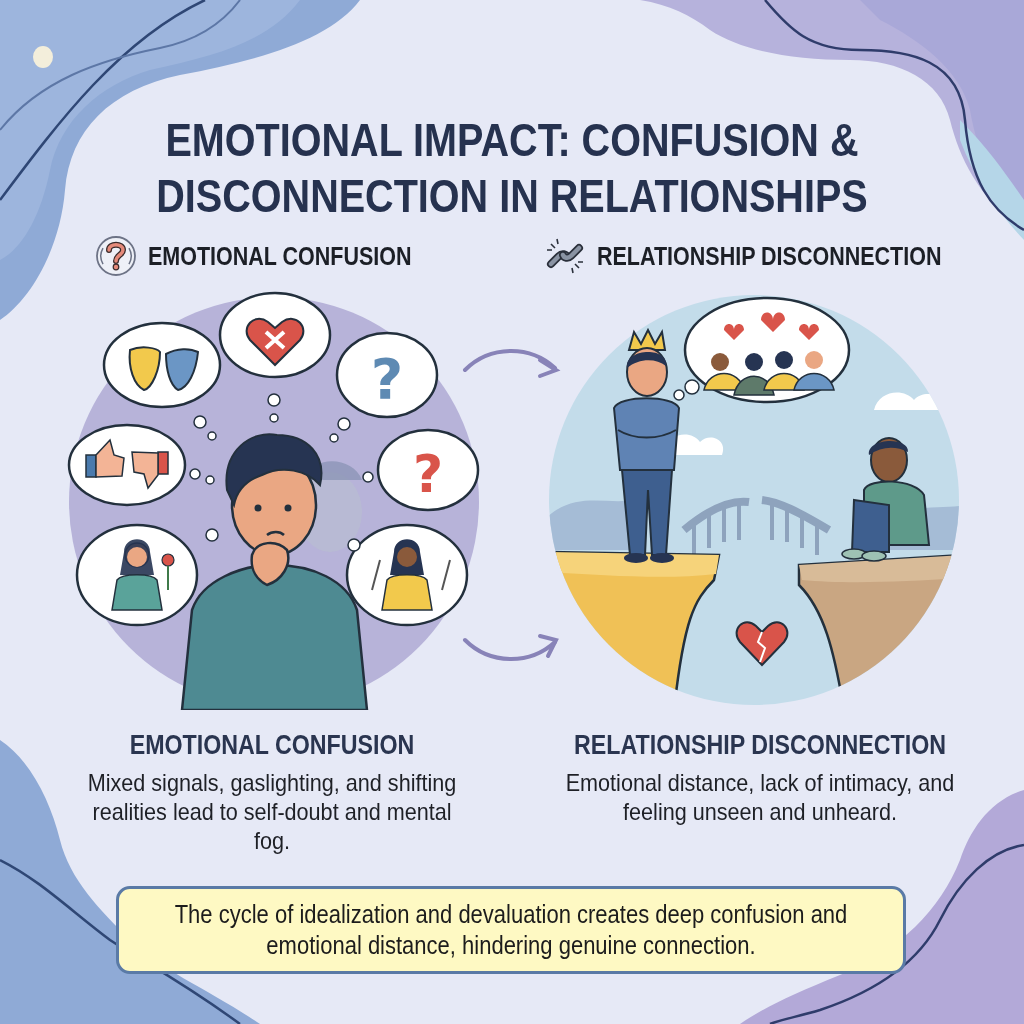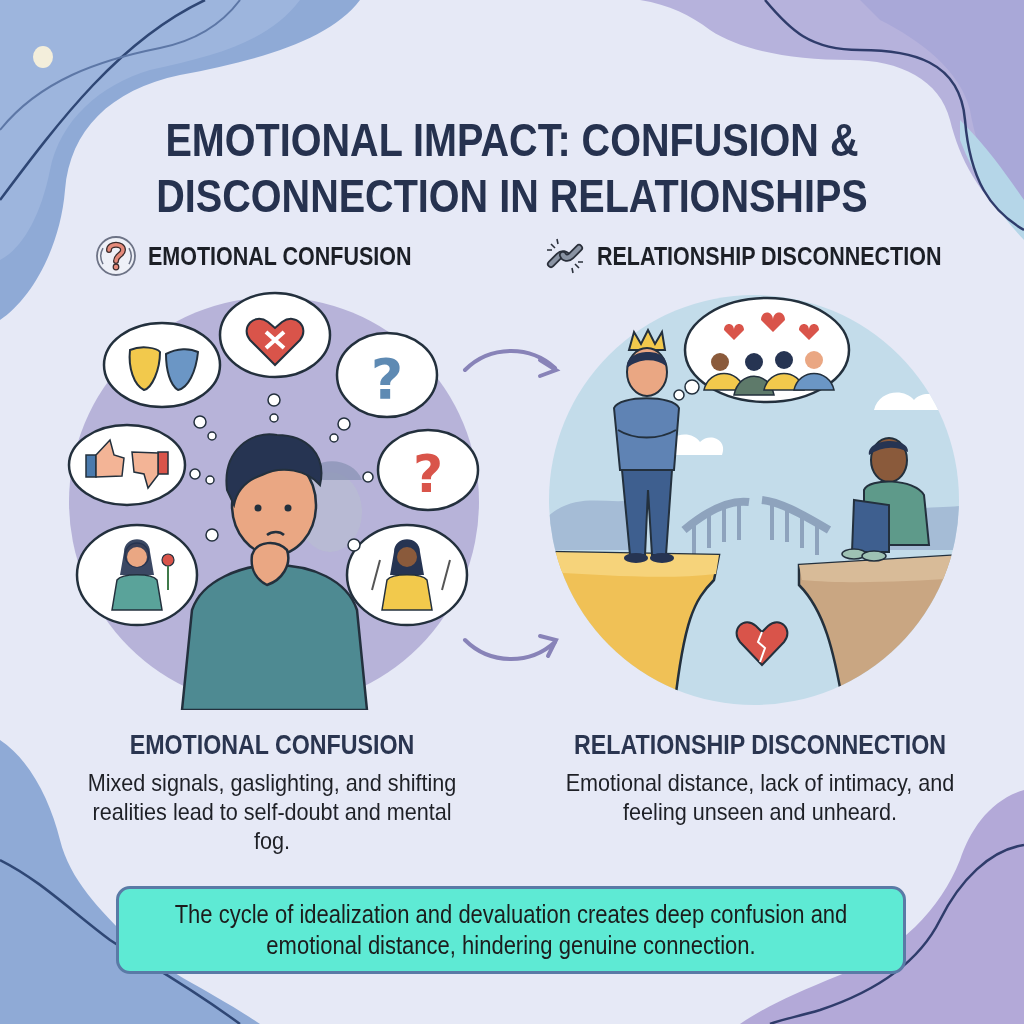--- a/index.html
+++ b/index.html
@@ -5,21 +5,21 @@
   html,body{margin:0;padding:0;}
   body{width:1024px;height:1024px;overflow:hidden;background:#e6e9f6;position:relative;font-family:"Liberation Sans",sans-serif;}
   .bg{position:absolute;left:0;top:0;width:1024px;height:1024px;}
   .title{position:absolute;left:0;top:112px;width:1024px;text-align:center;color:#26324f;font-weight:700;font-size:46px;line-height:56px;letter-spacing:0;transform:scaleX(0.86);transform-origin:center;}
   .sec-head{position:absolute;top:234px;display:flex;align-items:center;gap:10px;}
   .sec-head .lbl{font-weight:700;font-size:25px;color:#1c1f26;transform:scaleX(0.86);transform-origin:left center;white-space:nowrap;}
   .icon{width:44px;height:44px;}
   .illus{position:absolute;}
   .cap-title{position:absolute;font-weight:700;font-size:27px;color:#2a3550;text-align:center;transform:scaleX(0.86);transform-origin:center;white-space:nowrap;}
   .cap-body{position:absolute;font-size:24px;line-height:29px;color:#1e2026;text-align:center;transform:scaleX(0.9);transform-origin:center;}
-  .note{position:absolute;left:116px;top:886px;width:790px;height:88px;background:#5eead4;border:3px solid #5a7aa6;border-radius:14px;box-sizing:border-box;display:flex;align-items:center;justify-content:center;}
+  .note{position:absolute;left:116px;top:886px;width:790px;height:88px;background:#fef9c3;border:3px solid #5a7aa6;border-radius:14px;box-sizing:border-box;display:flex;align-items:center;justify-content:center;}
   .note span{font-size:25px;line-height:31px;color:#1c1c1c;text-align:center;transform:scaleX(0.88);display:block;width:860px;}
   .arrow{position:absolute;}
 </style>
 </head>
 <body>
 
 <svg class="bg" viewBox="0 0 1024 1024">
 
   <path d="M0,0 L360,0 C330,40 260,60 180,75 C110,90 70,130 65,190 C60,250 30,300 0,320 Z" fill="#8faad6"></path>
   <path d="M0,0 L300,0 C270,40 220,55 150,70 C100,85 60,120 50,170 C40,220 20,250 0,260 Z" fill="#9db5dd"></path>

